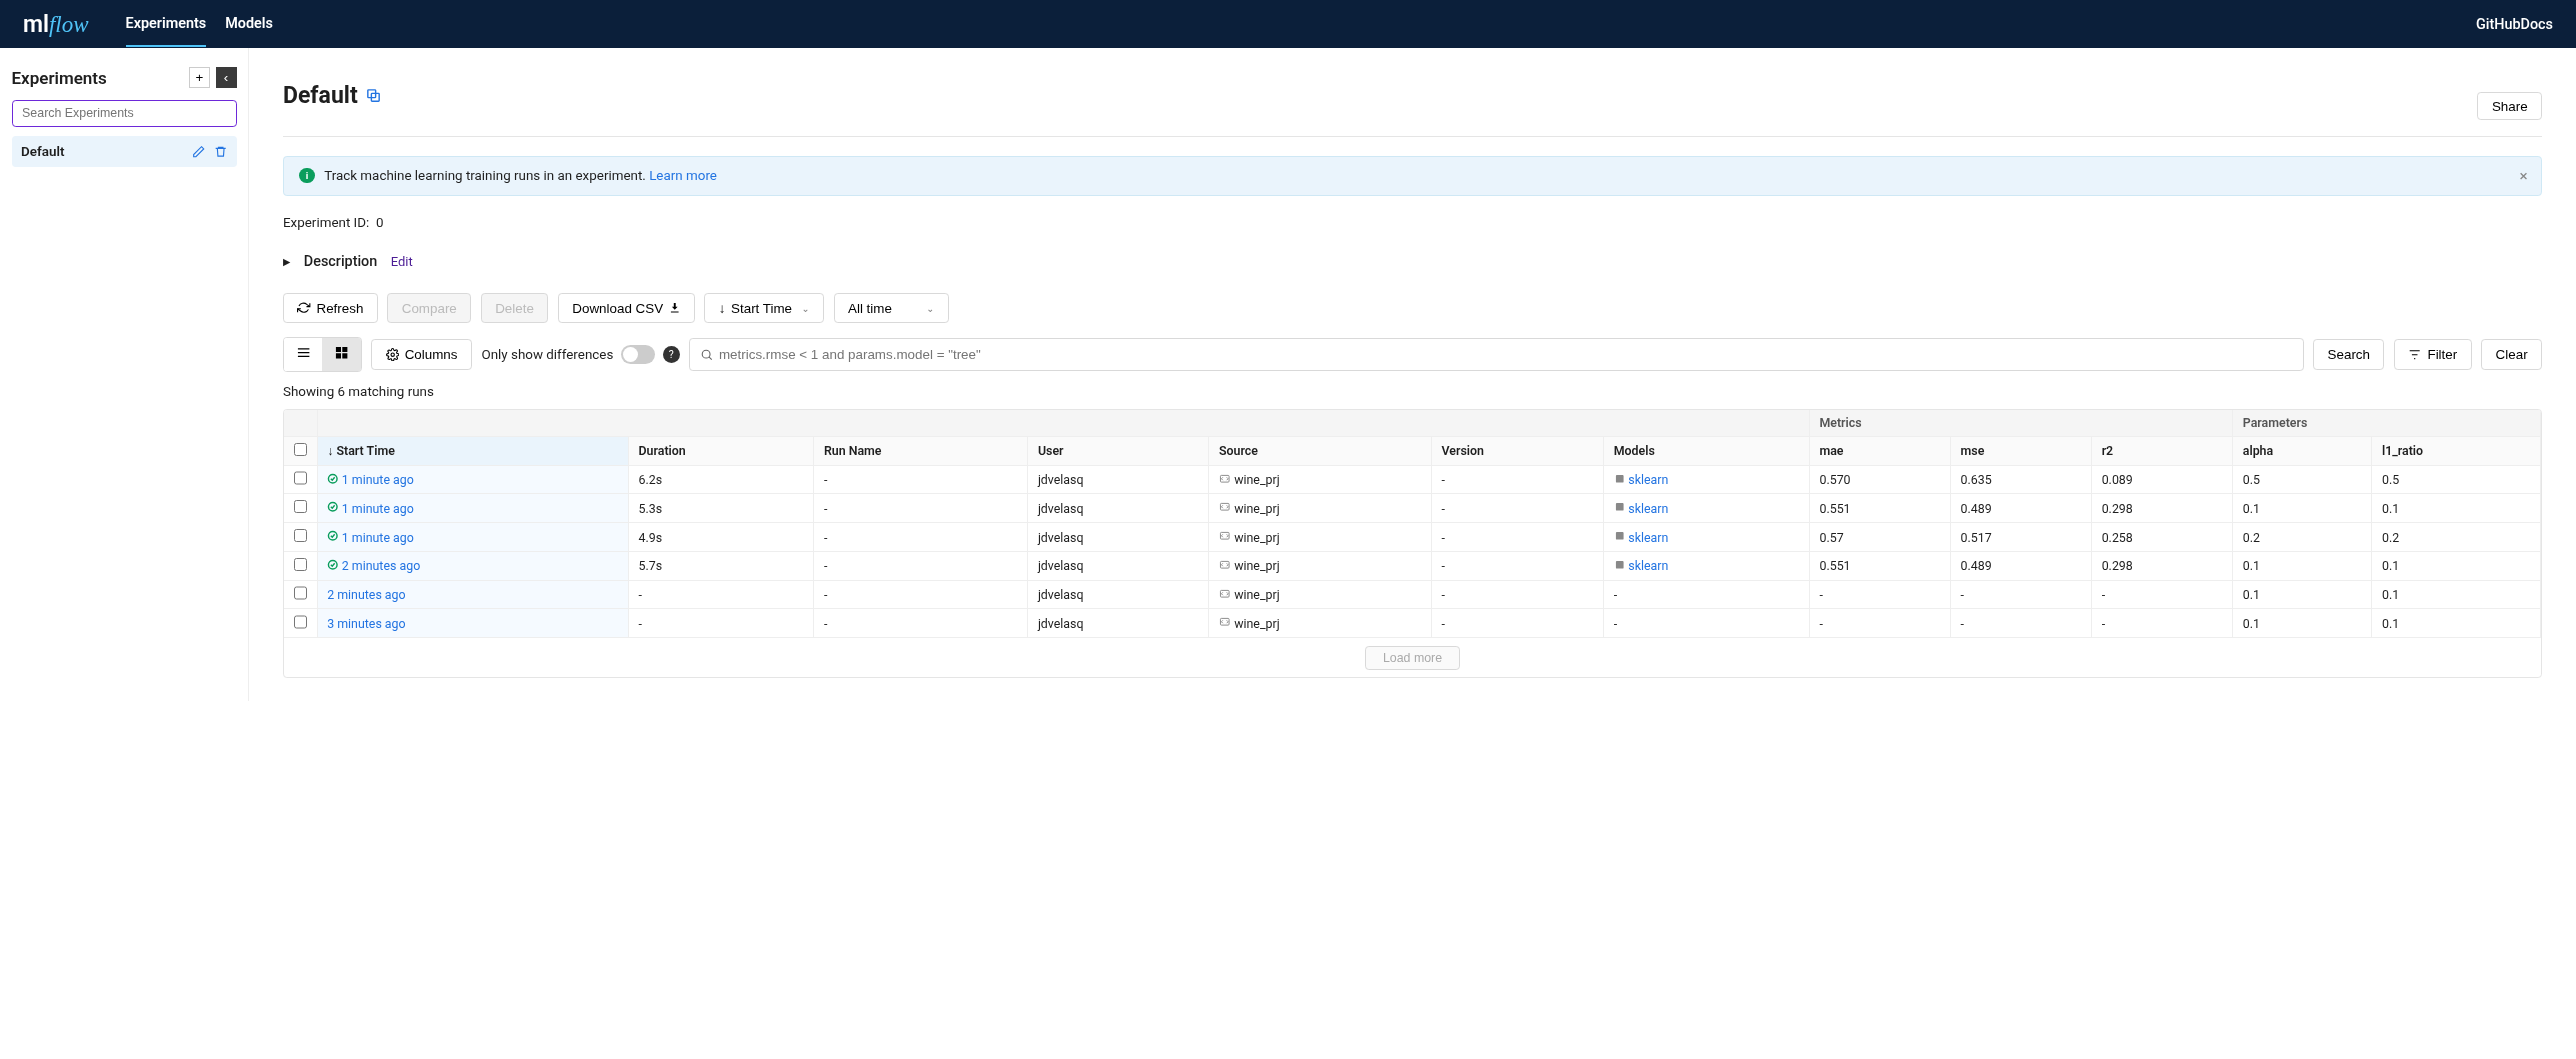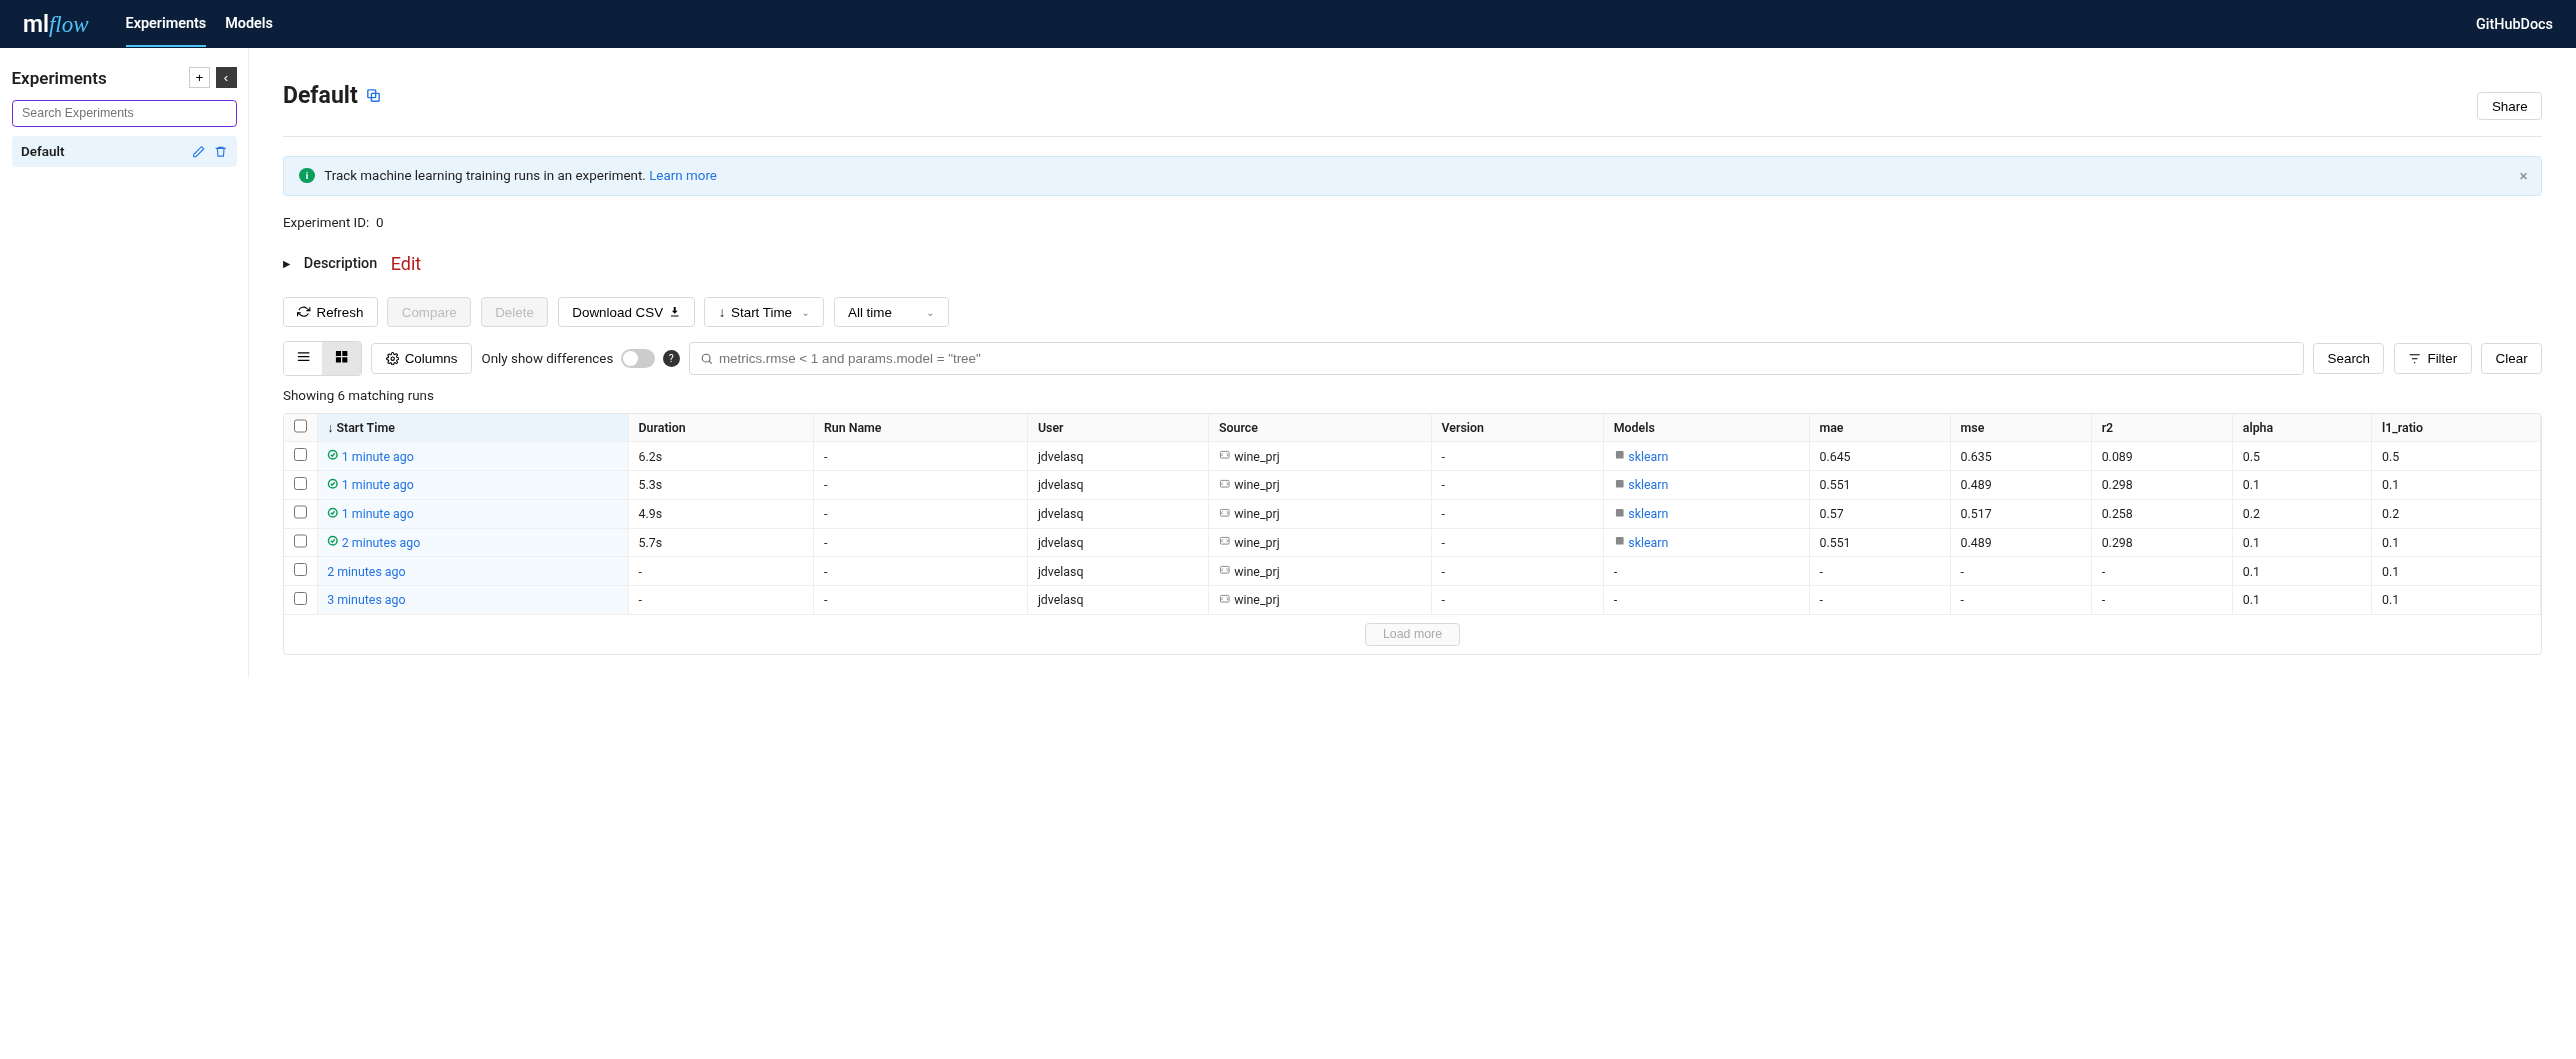--- a/index.html
+++ b/index.html
@@ -31,21 +31,21 @@
 .copy-icon { color: #2374e1; }
 .share-btn { border: 1px solid #d9d9d9; background: #fff; padding: 5.7px 13.4px; border-radius: 3.8px; cursor: pointer; font-size: 13.4px; margin-top: 21px; }
 .alert { background: #eaf4fc; border: 1px solid #cfe8f5; border-radius: 3.8px; padding: 11.5px 15.3px; display: flex; align-items: center; gap: 9.6px; margin-bottom: 19px; position: relative; }
 .alert-icon { width: 15.3px; height: 15.3px; background: #0a9d5c; border-radius: 50%; color: #fff; display: flex; align-items: center; justify-content: center; font-size: 9.6px; font-weight: bold; flex-shrink: 0; }
 .alert-close { position: absolute; right: 13.4px; color: #888; cursor: pointer; font-size: 15.3px; }
 .alert a { color: #2374e1; text-decoration: none; }
 .meta-line { font-size: 13.4px; margin-bottom: 23px; }
 .desc-line { display: flex; align-items: center; gap: 13.4px; margin-bottom: 23px; }
 .desc-line .caret { font-size: 9.6px; }
 .desc-line .label { font-size: 14.4px; font-weight: 500; }
-.desc-line .edit { color: #b91c1c; font-size: 18px; cursor: pointer; }
+.desc-line .edit { color: #4c1d95; font-size: 13px; cursor: pointer; }
 .toolbar { display: flex; gap: 9.6px; margin-bottom: 13.4px; flex-wrap: wrap; }
 .btn { border: 1px solid #d9d9d9; background: #fff; padding: 6.7px 13.4px; border-radius: 3.8px; font-size: 13.4px; cursor: pointer; display: inline-flex; align-items: center; gap: 5.7px; }
 .btn.disabled { background: #f5f5f5; color: #bbb; cursor: not-allowed; }
 .btn .caret-down { font-size: 9.6px; color: #888; margin-left: 3.8px; }
 .toolbar2 { display: flex; gap: 9.6px; align-items: center; margin-bottom: 11.5px; flex-wrap: wrap; }
 .view-toggle { display: flex; border: 1px solid #d9d9d9; border-radius: 3.8px; overflow: hidden; }
 .view-toggle button { border: none; background: #fff; padding: 7.7px 11.5px; cursor: pointer; }
 .view-toggle button.active { background: #e5e5e5; }
 .diff-toggle { display: flex; align-items: center; gap: 7.7px; font-size: 13.4px; }
 .switch { width: 34px; height: 19px; background: #ccc; border-radius: 9.6px; position: relative; cursor: pointer; }
@@ -206,20 +206,26 @@
         <span>Filter</span>
       </button>
       <button class="btn">Clear</button>
     </div>
 
     <div class="result-count">Showing 6 matching runs</div>
 
     <div class="table-wrap">
       <table>
         <thead>
+          <tr class="group-row">
+            <th class="check"></th>
+              <th colspan="7"></th>
+            <th colspan="3">Metrics</th>
+            <th colspan="2">Parameters</th>
+          </tr>
           <tr class="col-row">
             <th class="check"><input type="checkbox" style=""></th>
             <th class="sorted"><span>↓</span> <span>Start Time</span></th>
             <th>Duration</th>
             <th>Run Name</th>
             <th>User</th>
             <th>Source</th>
             <th>Version</th>
             <th>Models</th>
             <th>mae</th>
@@ -240,21 +246,21 @@
               <td>-</td>
               <td>jdvelasq</td>
               <td><svg class="src-icon" width="11.5" height="11.5" viewBox="0 0 24 24" fill="none" stroke="currentColor" stroke-width="2">
                   <rect x="3" y="5" width="18" height="14" rx="2"></rect>
                   <path d="M8 9l-3 3 3 3M16 9l3 3-3 3"></path>
                 </svg>wine_prj</td>
               <td>-</td>
               <td><svg width="11.5" height="11.5" viewBox="0 0 24 24" fill="#888">
                   <rect x="4" y="4" width="16" height="16" rx="2"></rect>
                 </svg> <span class="link">sklearn</span></td>
-              <td>0.645</td>
+              <td>0.570</td>
               <td>0.635</td>
               <td>0.089</td>
               <td>0.5</td>
               <td>0.5</td>
             </tr>
             <tr>
               <td class="check"><input type="checkbox" style=""></td>
               <td class="start-col"><svg width="11.5" height="11.5" viewBox="0 0 24 24" fill="none" stroke="#0a9d5c" stroke-width="3">
                   <circle cx="12" cy="12" r="9"></circle>
                   <path d="M8 12l3 3 5-6"></path>

